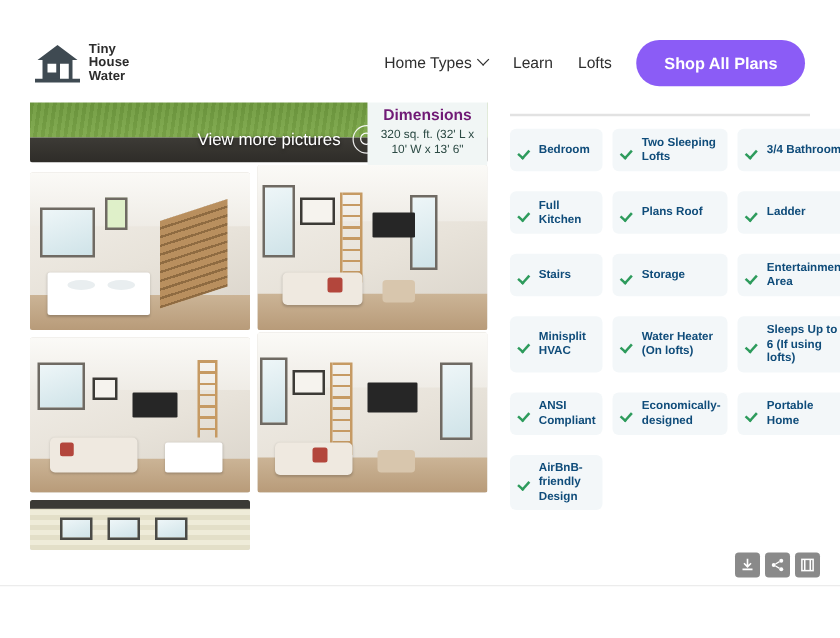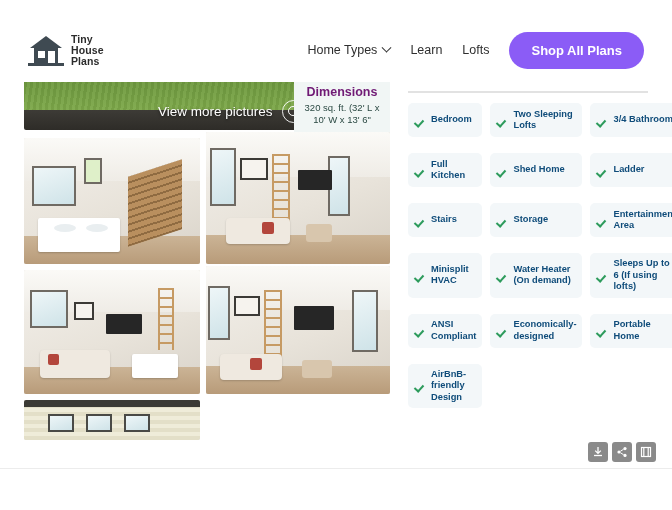--- a/index.html
+++ b/index.html
@@ -364,21 +364,21 @@
         <svg width="36" height="34" viewBox="0 0 36 34">
           <path d="M18 3 L34 15 L30 15 L30 31 L6 31 L6 15 L2 15 Z" fill="#3f4a52"></path>
           <rect x="10" y="18" width="7" height="7" fill="#ffffff"></rect>
           <rect x="20" y="18" width="7" height="13" fill="#ffffff"></rect>
           <rect x="0" y="30" width="36" height="3" fill="#3f4a52"></rect>
         </svg>
       </div>
       <div class="logo-text">
         <div>Tiny</div>
         <div>House</div>
-        <div>Plans</div>
+        <div>Water</div>
       </div>
     </div>
 
     <div class="nav">
       <div class="nav-item">
         <span>Home Types</span>
         <span class="chev"></span>
       </div>
       <div class="nav-item">
         <span>Learn</span>
@@ -491,21 +491,21 @@
       <div class="fh-cell">
         <span class="fh-check"></span>
         <span class="fh-label">3/4 Bathroom</span>
       </div>
       <div class="fh-cell">
         <span class="fh-check"></span>
         <span class="fh-label">Full Kitchen</span>
       </div>
       <div class="fh-cell">
         <span class="fh-check"></span>
-        <span class="fh-label">Shed Home</span>
+        <span class="fh-label">Plans Roof</span>
       </div>
       <div class="fh-cell">
         <span class="fh-check"></span>
         <span class="fh-label">Ladder</span>
       </div>
       <div class="fh-cell">
         <span class="fh-check"></span>
         <span class="fh-label">Stairs</span>
       </div>
       <div class="fh-cell">
@@ -515,21 +515,21 @@
       <div class="fh-cell">
         <span class="fh-check"></span>
         <span class="fh-label">Entertainment Area</span>
       </div>
       <div class="fh-cell">
         <span class="fh-check"></span>
         <span class="fh-label">Minisplit HVAC</span>
       </div>
       <div class="fh-cell">
         <span class="fh-check"></span>
-        <span class="fh-label">Water Heater (On demand)</span>
+        <span class="fh-label">Water Heater (On lofts)</span>
       </div>
       <div class="fh-cell">
         <span class="fh-check"></span>
         <span class="fh-label">Sleeps Up to 6 (If using lofts)</span>
       </div>
       <div class="fh-cell">
         <span class="fh-check"></span>
         <span class="fh-label">ANSI Compliant</span>
       </div>
       <div class="fh-cell">

